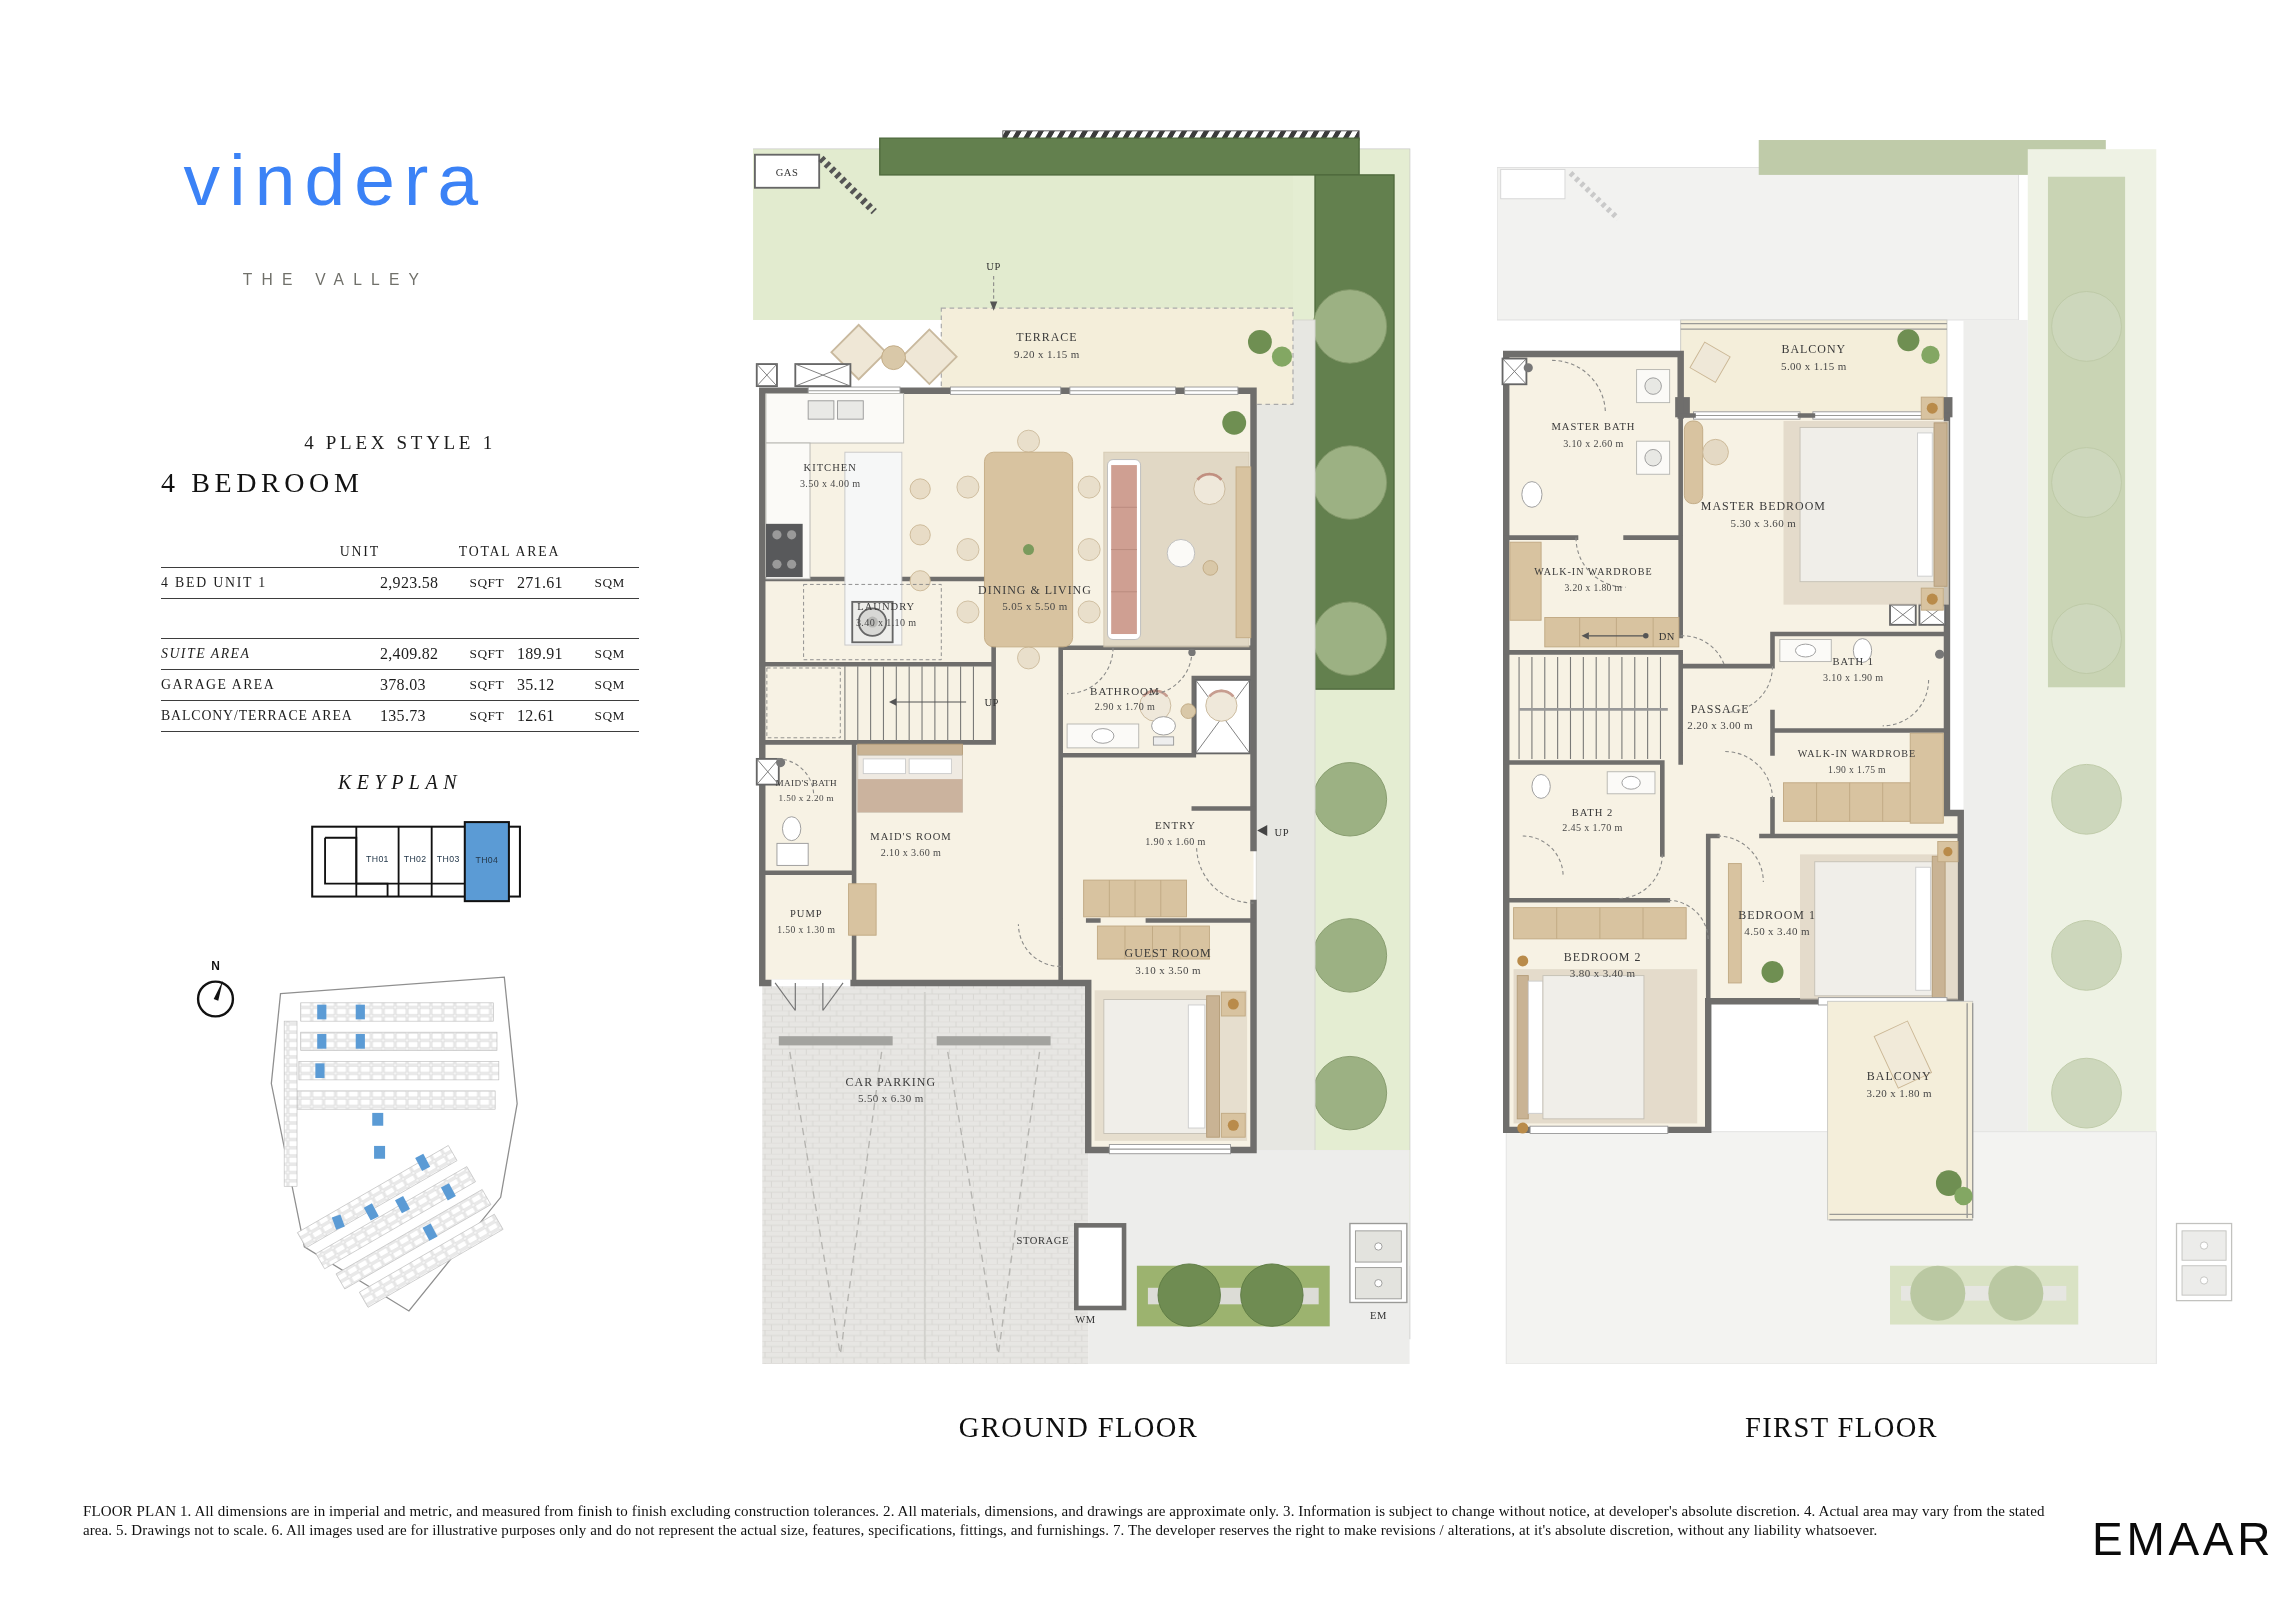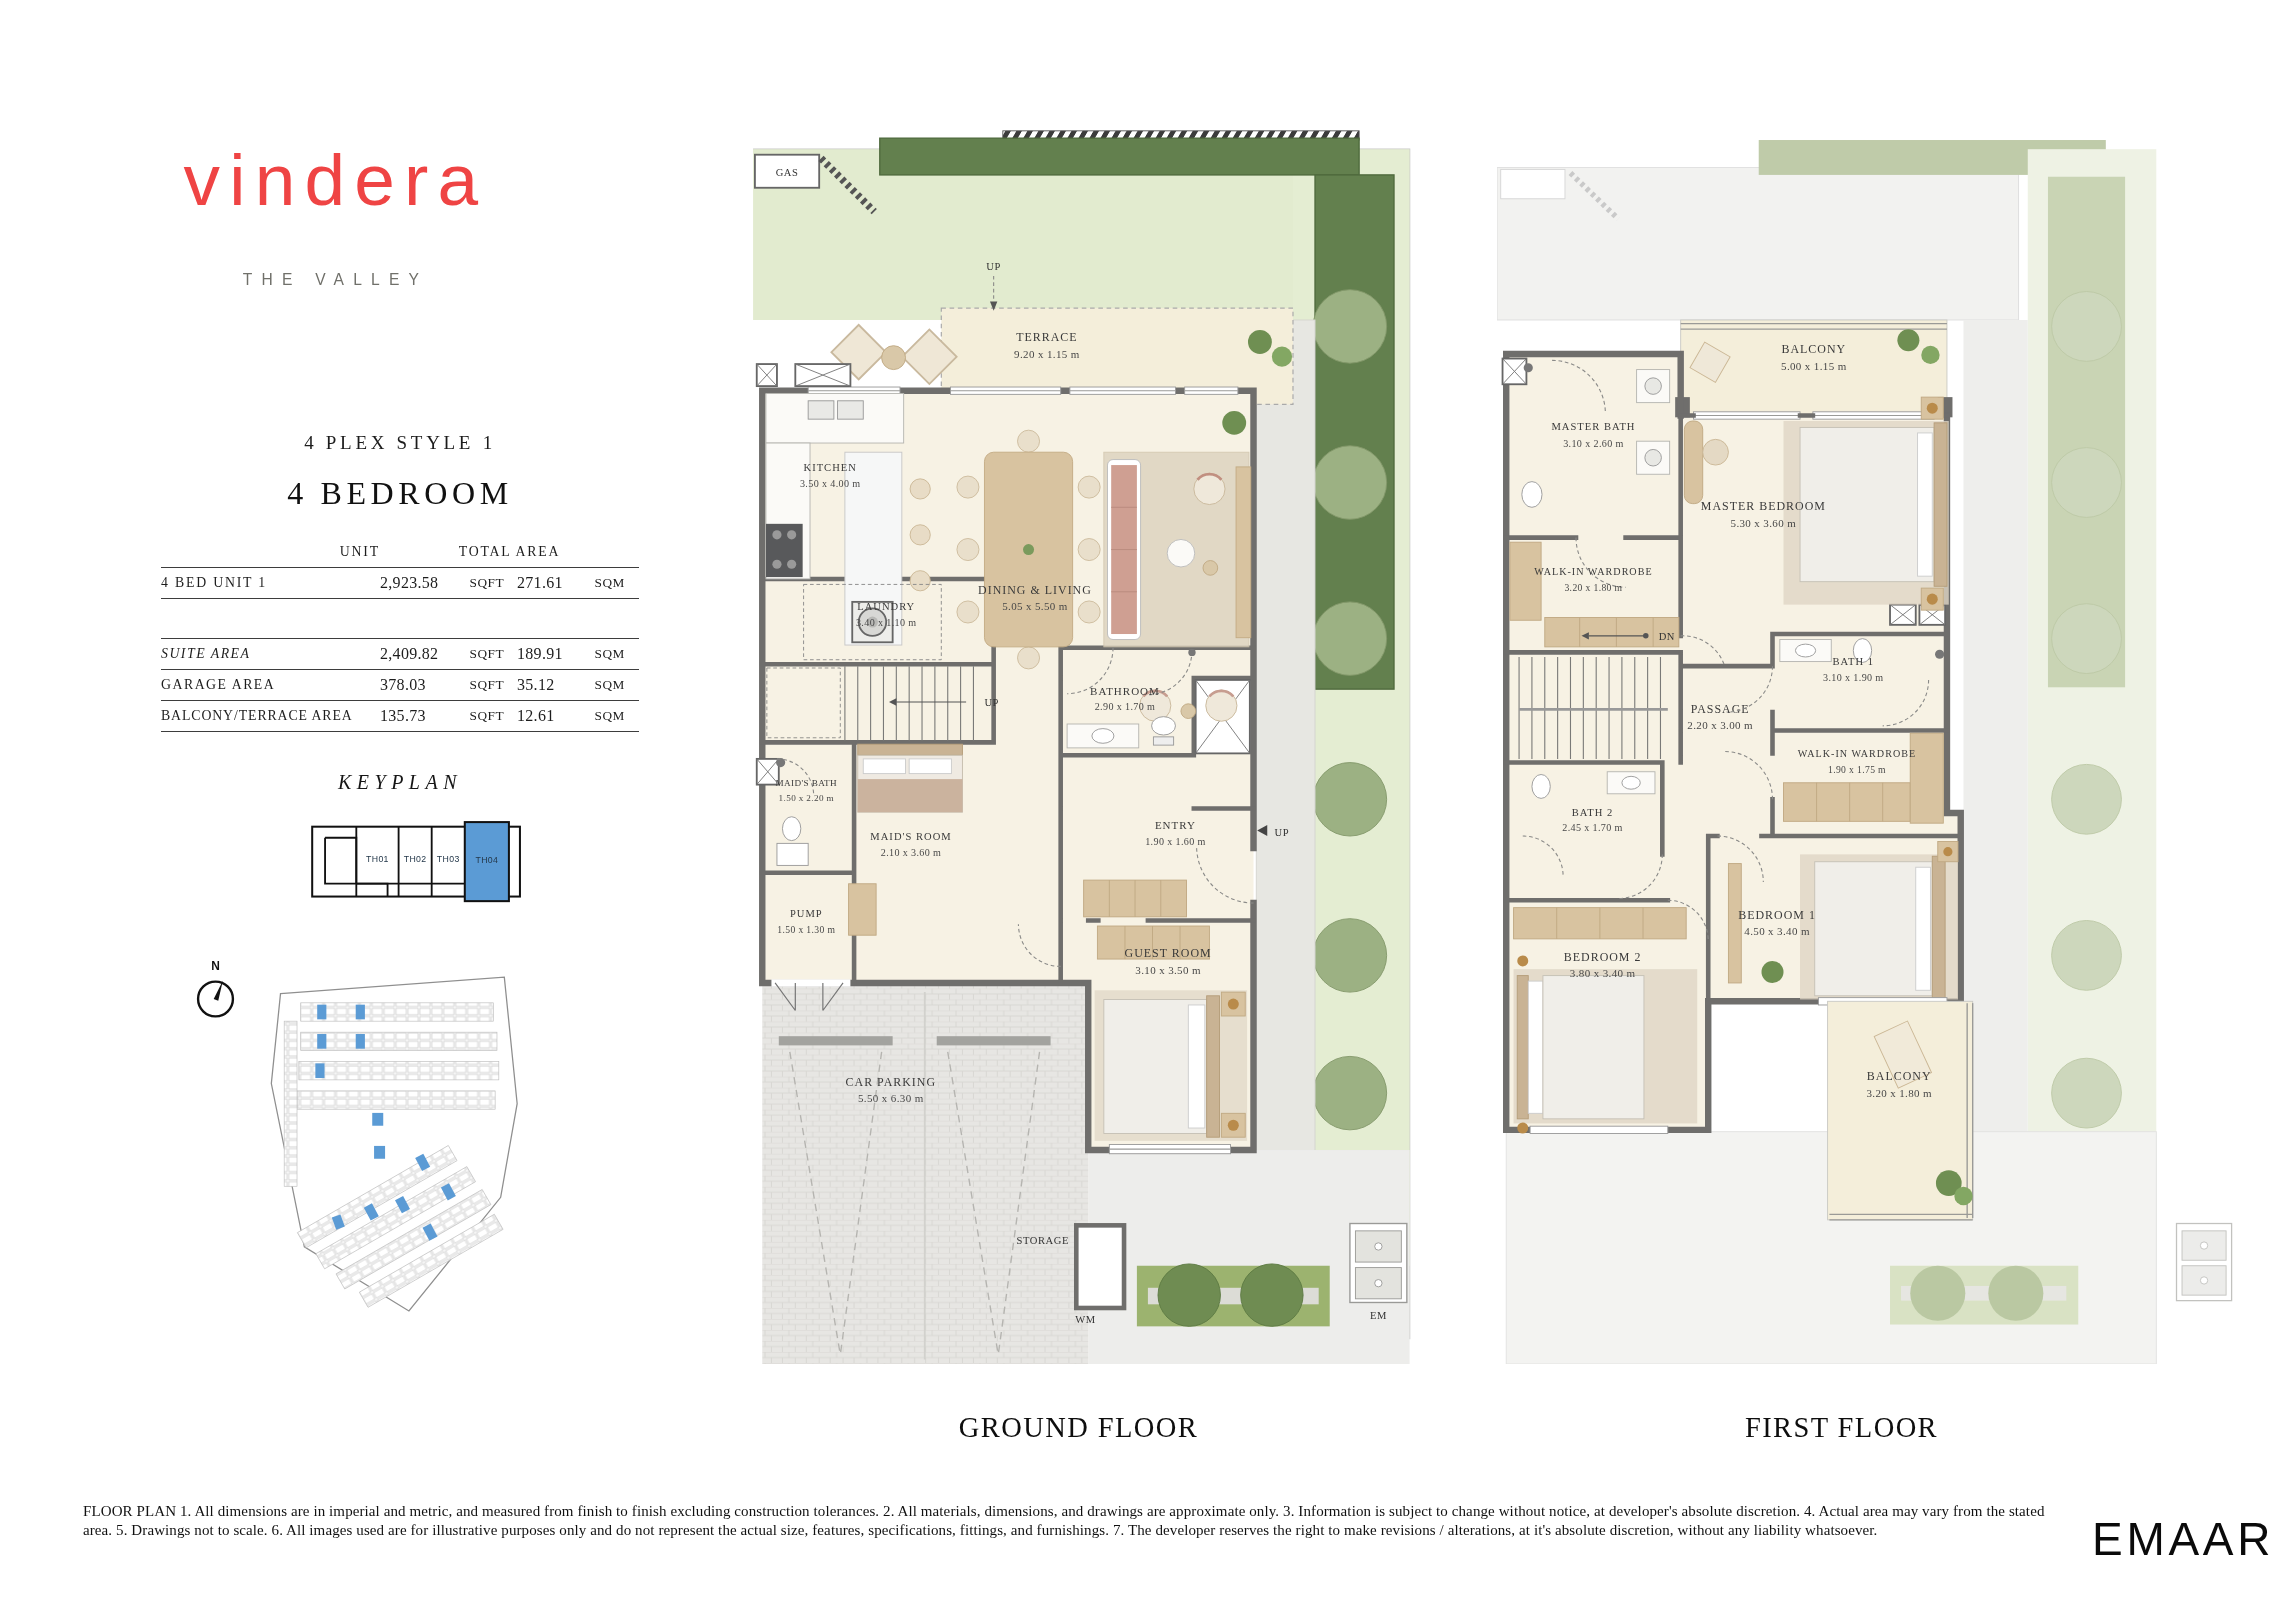--- a/index.html
+++ b/index.html
@@ -1,25 +1,25 @@
 <!DOCTYPE html>
 <html style="font-size:14.7px"><head>
 <meta charset="utf-8">
 <style>
   html,body{margin:0;padding:0;background:#ffffff;}
   #page{position:relative;width:2296px;height:1622px;background:#fff;overflow:hidden;
         font-family:"Liberation Serif",serif;color:#222;}
   .abs{position:absolute;}
   
   .wordmark{font-family:"Liberation Sans",sans-serif;font-weight:300;font-size:73px;
-            color:#ef4444;letter-spacing:9.2px;text-align:center;}
+            color:#3b82f6;letter-spacing:9.2px;text-align:center;}
   .tagline{font-family:"Liberation Sans",sans-serif;font-size:15.6px;color:#70706a;
            letter-spacing:9.2px;text-align:center;}
   .tstyle{font-size:19px;letter-spacing:3.7px;text-align:center;color:#1c1c1c;}
-  .tbeds{font-size:32px;letter-spacing:4.6px;text-align:center;color:#111;margin-top:21px;}
+  .tbeds{font-size:28px;letter-spacing:4.6px;color:#111;margin-top:13px;}
   .atable{width:478px;font-size:13.8px;letter-spacing:0.9px;color:#1d1d1d;}
   .arow{display:grid;grid-template-columns:219px 84px 53px 72px 50px;align-items:center;height:30px;}
   .arow .num{text-align:left;padding-right:5.5px;font-size:16px;letter-spacing:0.3px;}
   .arow .un{text-align:left;padding-left:5.5px;font-size:13.3px;letter-spacing:0.5px;}
   .hline{border-bottom:1.3px solid #3d3d3d;}
   .khead{font-size:20px;letter-spacing:5.5px;text-align:center;color:#161616;font-style:italic;}
   .caption{font-size:28.5px;letter-spacing:1.4px;color:#0e0e0e;text-align:center;}
   .disclaimer{font-size:15px;line-height:1.24;color:#111;text-align:left;letter-spacing:0.1px;}
   .emaar{font-family:"Liberation Sans",sans-serif;font-weight:500;font-size:46px;
          letter-spacing:3.7px;color:#0a0a0a;}

